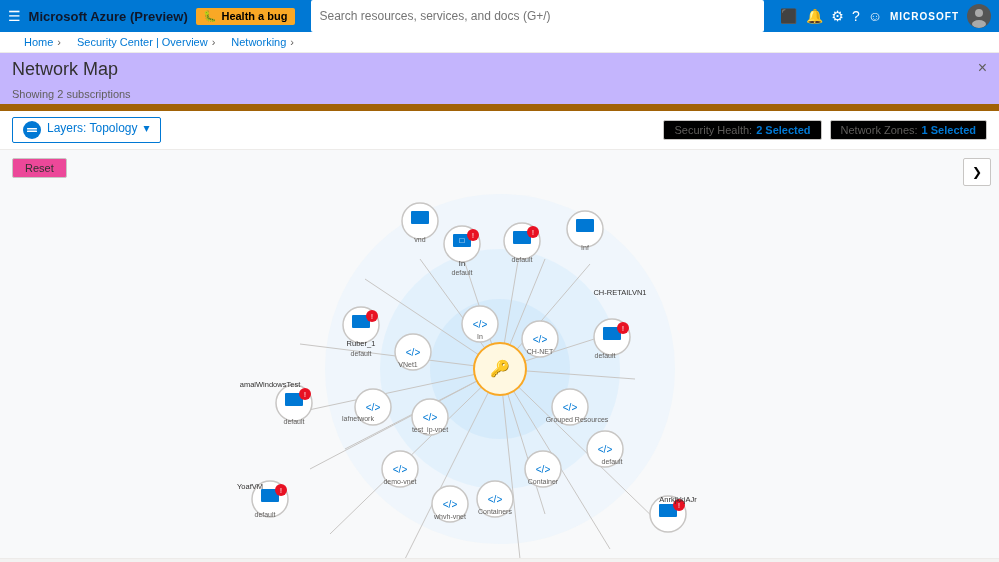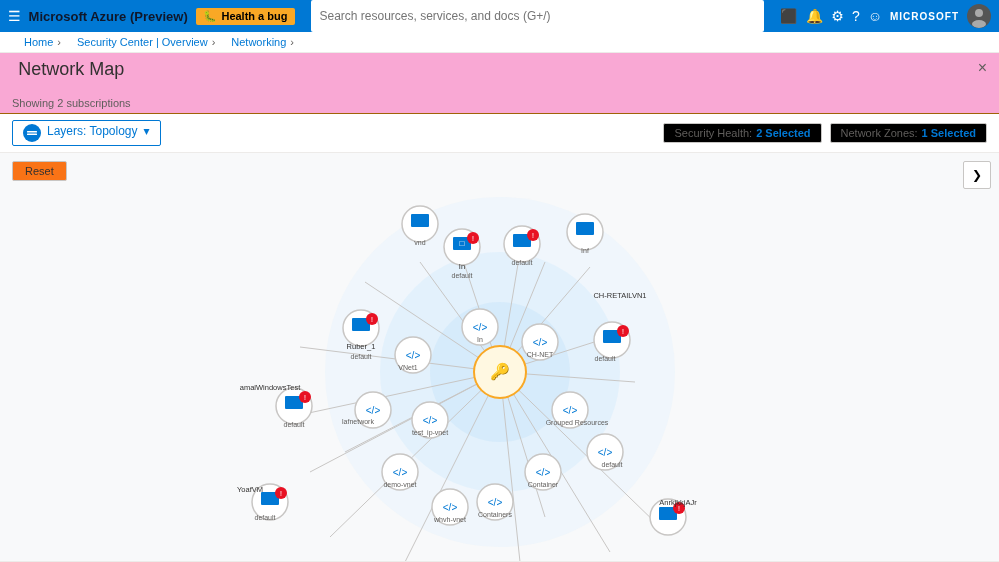--- a/index.html
+++ b/index.html
@@ -26,26 +26,25 @@
 
     
     .breadcrumb {
       background: white; padding: 4px 12px; font-size: 11px; color: #0078d4; display: flex; align-items: center; gap: 4px; border-bottom: 1px solid #edebe9;
     }
     .breadcrumb span.sep { color: #605e5c; }
     .breadcrumb a { color: #0078d4; text-decoration: none; margin-left: 12px; }
 
     
     .page-header {
-      background: #f9a8d4; padding: 6px 12px 4px 12px; display: flex; align-items: flex-start; justify-content: space-between;
-      border-bottom: 1px solid #a16207;
-      text-align: center;
+      background: #c4b5fd; padding: 6px 12px 4px 12px; display: flex; align-items: flex-start; justify-content: space-between;
+      border-bottom: 7px solid #a16207;
     }
     .page-title { font-size: 18px; font-weight: 300; color: #323130; }
-    .page-subtitle { font-size: 11px; color: #605e5c; margin-top: 17px; }
+    .page-subtitle { font-size: 11px; color: #605e5c; margin-top: 8px; }
     .close-icon { color: #605e5c; cursor: pointer; font-size: 16px; }
 
     
     .toolbar {
       background: white; padding: 6px 12px; display: flex; align-items: center; justify-content: space-between;
       border-bottom: 1px solid #edebe9;
     }
     .layers-btn {
       background: white; border: 1px solid #0078d4; color: #0078d4; padding: 3px 10px;
       font-size: 12px; cursor: pointer; display: flex; align-items: flex-start; gap: 6px; border-radius: 2px;
@@ -59,21 +58,21 @@
     .filter-label { color: #605e5c; }
     .filter-value { color: #0078d4; font-weight: 600; }
 
     
     .map-area {
       position: relative; background: #f8f9fa; width: 100%; height: calc(562px - 32px - 26px - 48px - 32px - 16px);
       overflow: hidden;
     }
     .reset-btn {
       position: absolute; top: 8px; left: 12px; z-index: 10;
-      background: #f97316; border: 1px solid #c8c6c4; padding: 3px 12px;
+      background: #ec4899; border: 1px solid #c8c6c4; padding: 3px 12px;
       font-size: 11px; cursor: pointer; border-radius: 2px; color: #323130;
     }
     .collapse-btn {
       position: absolute; top: 8px; right: 8px; z-index: 10;
       background: white; border: 1px solid #c8c6c4; width: 28px; height: 28px;
       display: flex; align-items: center; justify-content: center; cursor: pointer; border-radius: 2px;
     }
 
     
     .network-svg { position: absolute; top: 0; left: 0; width: 100%; height: 100%; }

